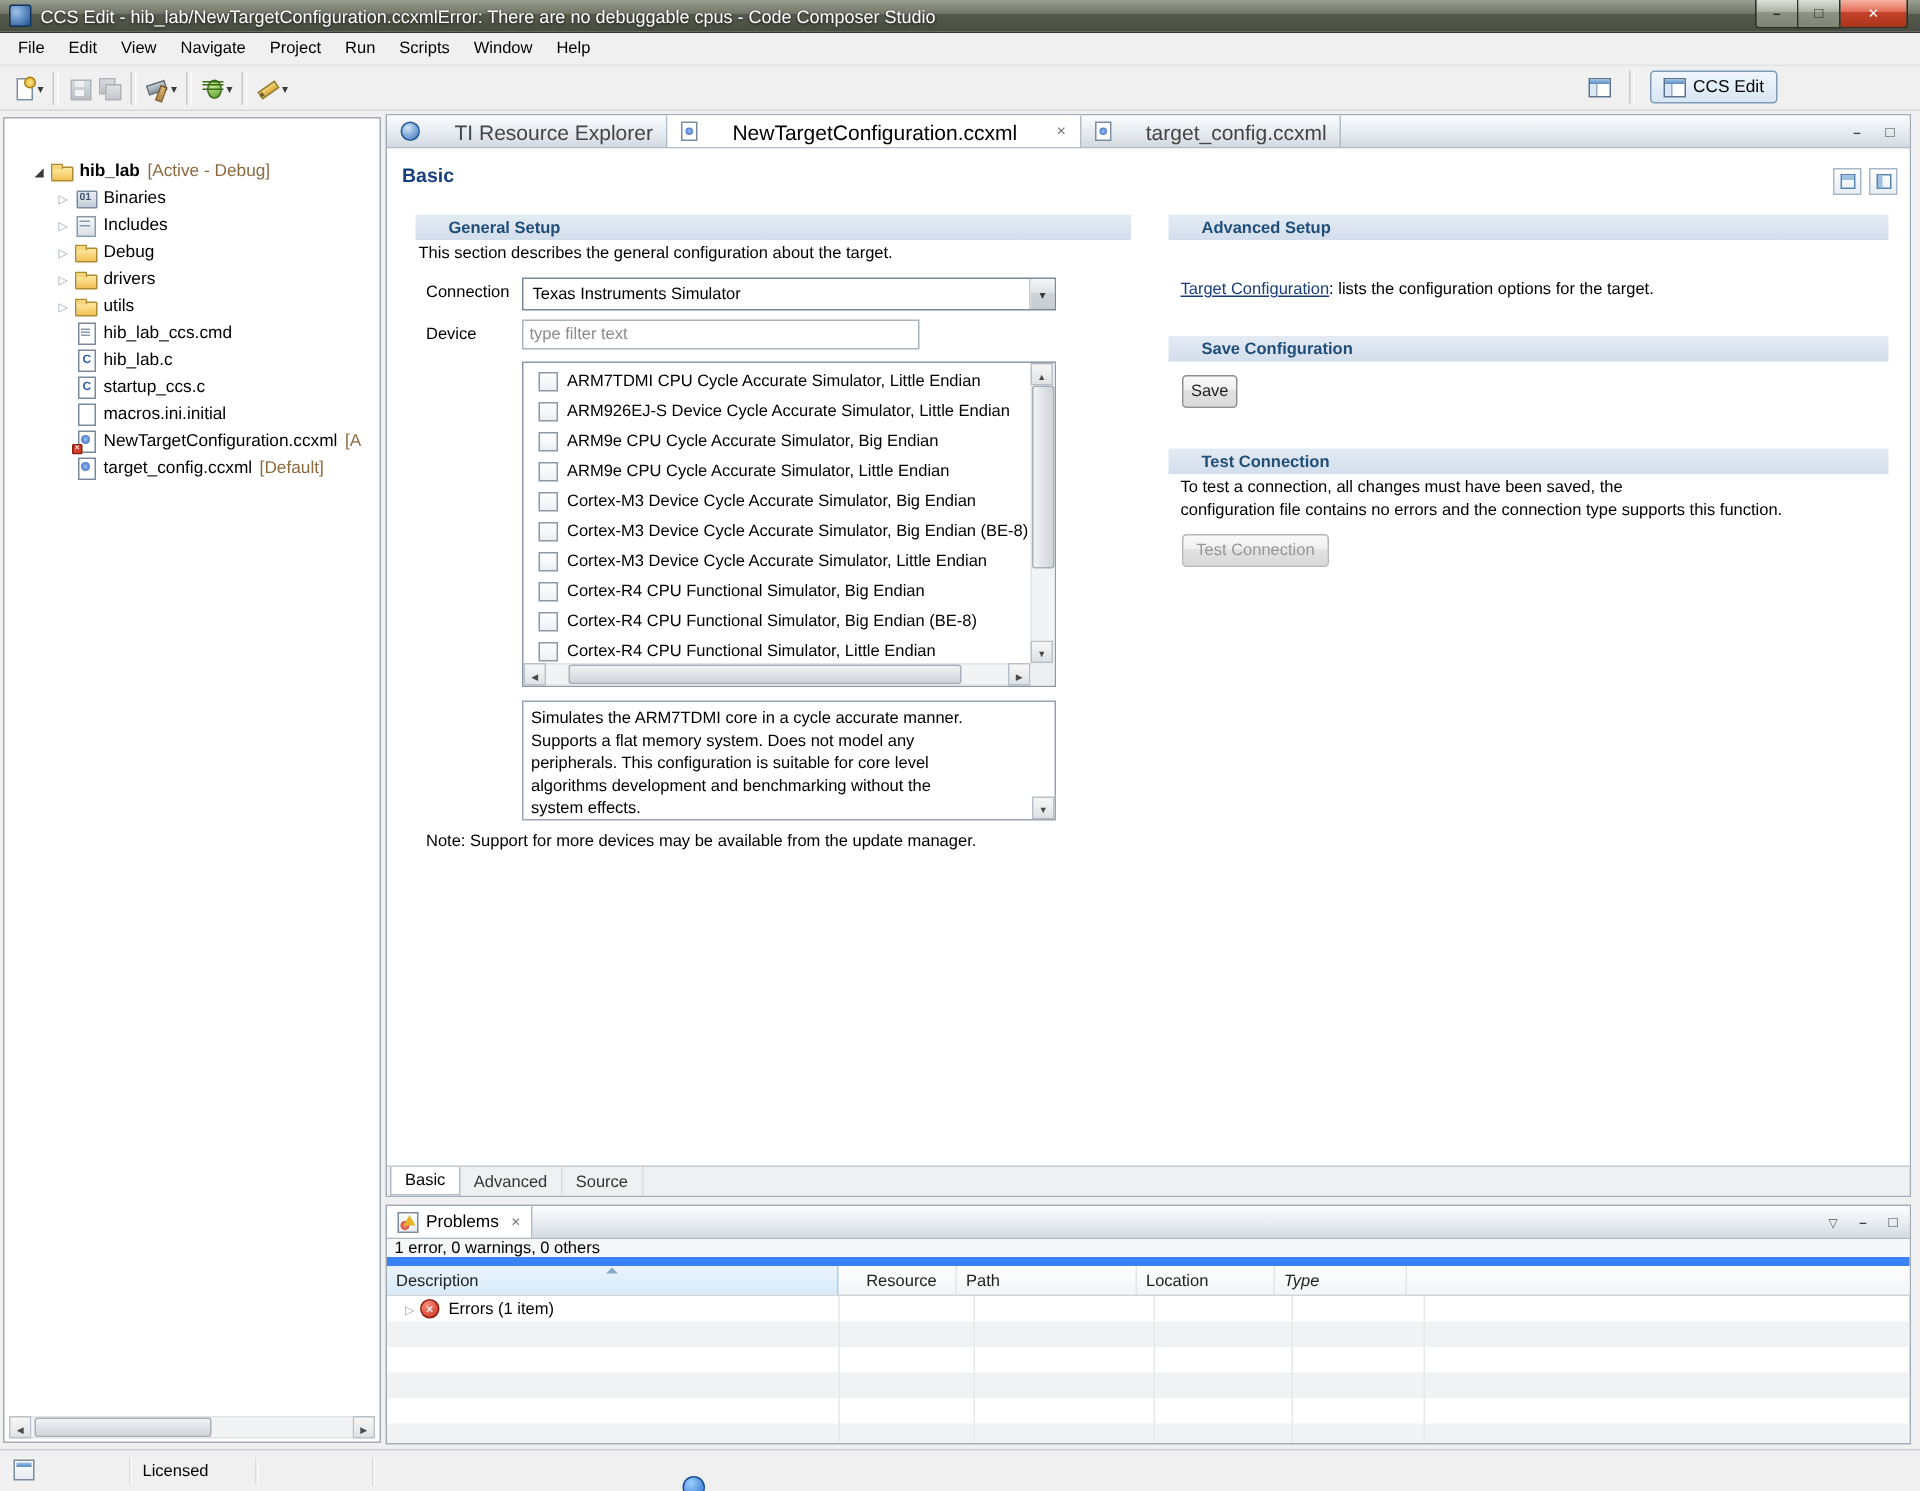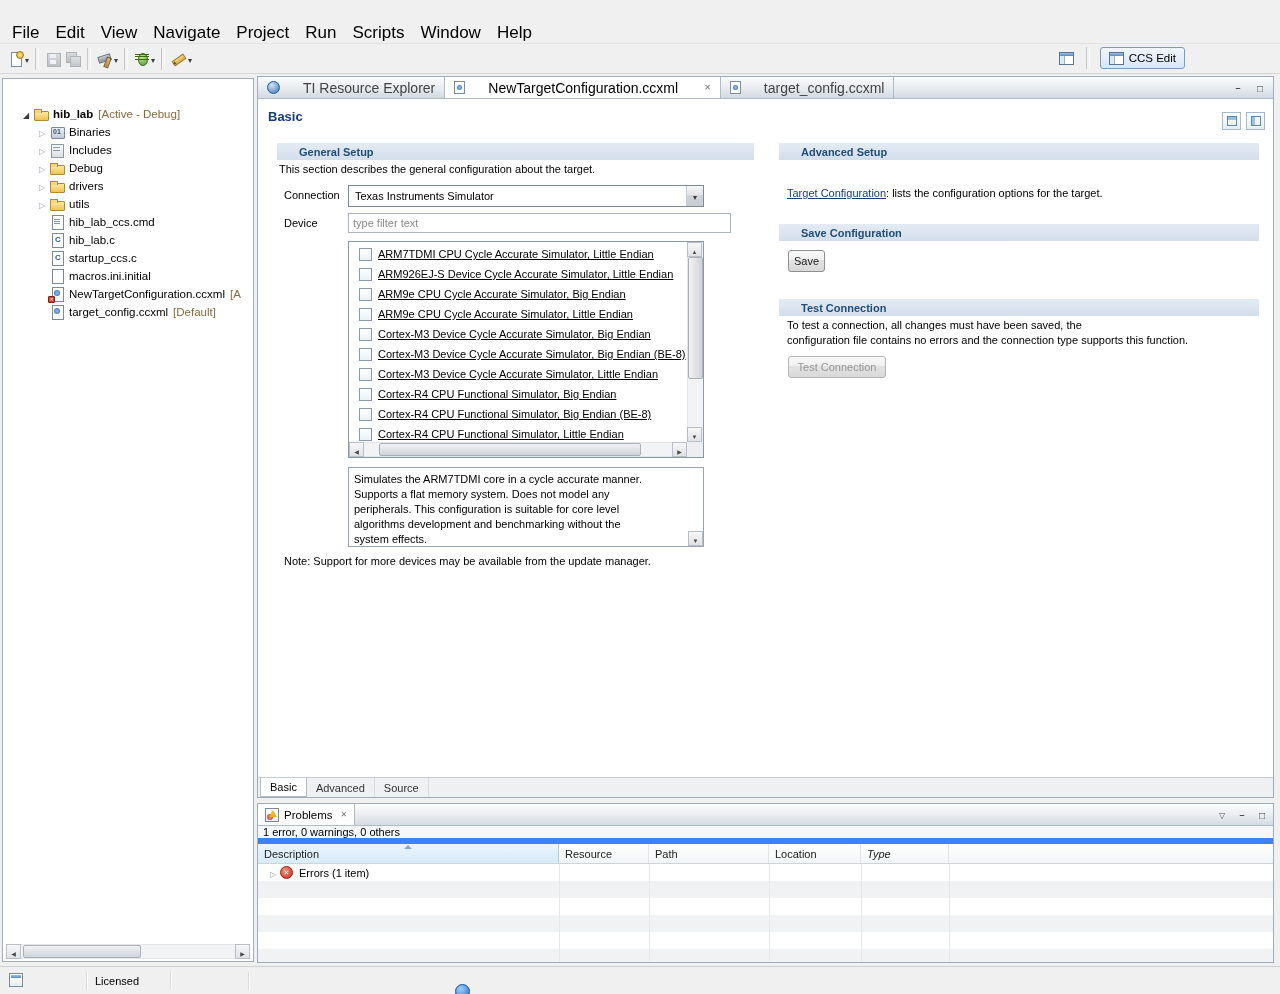--- a/index.html
+++ b/index.html
@@ -15,21 +15,21 @@
 .wbtn{height:19px;display:flex;align-items:center;justify-content:center;border:1px solid #2e3129;border-top:none;font-size:9px;color:#24261f;background:linear-gradient(#dde1d9,#aab0a3 45%,#8d9385 46%,#7e8476);}
 .wbtn.min{width:29px;border-bottom-left-radius:3px;}
 .wbtn.max{width:28px;border-left:none;}
 .wbtn.close{width:45px;border-left:none;border-bottom-right-radius:3px;color:#fff;background:linear-gradient(#f5b3a2,#e06b54 45%,#c4432c 46%,#a93419);}
 .gl-min::before{content:"\2013";font-weight:bold;}
 .gl-max::before{content:"\25A1";font-size:10px;}
 .gl-close::before{content:"\2715";}
 
 
 #menubar{position:absolute;left:0;top:22px;width:100%;height:22px;background:#f0f0f0;display:flex;align-items:center;padding-left:4px;border-bottom:1px solid #e3e3e3;}
-.mitem{padding:0 8px;font-size:17px;line-height:21px;}
+.mitem{padding:0 8px;font-size:11px;line-height:21px;}
 #toolbar{position:absolute;left:0;top:44px;width:100%;height:30px;background:#f0f0f0;border-bottom:1px solid #d6d6d6;display:flex;align-items:center;padding-left:6px;}
 .tbtn{height:24px;min-width:20px;display:inline-flex;align-items:center;justify-content:center;padding:0 2px;gap:1px;}
 .gl-darr::before{content:"\25BE";font-size:8px;color:#3a3a3a;}
 .tsep{width:4px;height:22px;margin:0 4px;border-left:1px solid #c9c9c9;border-right:1px solid #fbfbfb;}
 .i16{width:16px;height:16px;position:relative;display:inline-block;}
 .i-new::before{content:"";position:absolute;left:3px;top:1px;width:9px;height:13px;background:#fff;border:1px solid #7d8da0;}
 .i-new::after{content:"";position:absolute;right:0;top:0;width:6px;height:6px;background:radial-gradient(#ffe98a,#d9a520);border-radius:50%;border:1px solid #a87c10;}
 .i-save::before{content:"";position:absolute;left:2px;top:2px;width:12px;height:12px;background:linear-gradient(#c9ced4,#99a1aa);border:1px solid #848b94;}
 .i-save::after{content:"";position:absolute;left:5px;top:3px;width:6px;height:4px;background:#edf0f3;box-shadow:0 6px 0 #f3f5f7;}
 .i-saveall::before{content:"";position:absolute;left:1px;top:1px;width:9px;height:9px;background:linear-gradient(#c9ced4,#99a1aa);border:1px solid #848b94;}
@@ -117,21 +117,21 @@
 .rows-ic{width:10px;height:10px;border:1px solid #5c86b4;box-shadow:inset 3px 0 0 #9cc0e0;}
 .band{position:absolute;height:17px;background:linear-gradient(#e4ebf4,#d3deec);display:flex;align-items:center;padding-left:22px;}
 .band span{font-weight:bold;color:#1f4e79;font-size:11px;}
 .ftext{position:absolute;font-size:11px;white-space:nowrap;}
 .combo{position:absolute;display:flex;align-items:center;border:1px solid #7a8a99;background:#fff;height:22px;}
 .combo .val{flex:1;padding:0 6px;white-space:nowrap;overflow:hidden;}
 .combo .cbtn{width:17px;height:20px;border-left:1px solid #c5cdd5;background:linear-gradient(#f6f6f6,#dfe3e7 45%,#cfd5da 46%,#c6cdd3);display:flex;align-items:center;justify-content:center;}
 .filter{position:absolute;border:1px solid #a9b4be;height:20px;padding:0 4px;font-family:"Liberation Sans","DejaVu Sans",sans-serif;font-size:11px;color:#222;background:#fff;}
 .filter::placeholder{color:#8a8a8a;opacity:1;}
 .dlist{position:absolute;border:1px solid #8a99a8;background:#fff;}
-.dl-rows{position:absolute;left:0;top:0;right:16px;bottom:15px;overflow:hidden;padding-top:2px;text-decoration:underline;}
+.dl-rows{position:absolute;left:0;top:0;right:16px;bottom:15px;overflow:hidden;padding-top:2px;}
 .drow{height:20px;display:flex;align-items:center;gap:6px;padding-left:10px;white-space:nowrap;overflow:hidden;}
 .cb{width:13px;height:13px;flex:0 0 13px;border:1px solid #8a98a8;background:linear-gradient(#fefefe,#edf1f4);}
 .vsb{position:absolute;right:0;top:0;width:16px;bottom:15px;display:flex;flex-direction:column;background:#f2f3f4;}
 .strack-v{flex:1;position:relative;background:#f2f3f4;border-left:1px solid #e4e4e4;}
 .sthumb-v{position:absolute;left:0;right:0;background:linear-gradient(to right,#f1f2f3,#cfd4d9);border:1px solid #a9b0b8;border-radius:2px;}
 .hsb{position:absolute;left:0;bottom:0;right:16px;height:15px;display:flex;}
 .sbcorner{position:absolute;right:0;bottom:0;width:16px;height:15px;background:#eceeef;}
 .descbox{position:absolute;border:1px solid #98a4b0;background:#fff;}
 .desctext{position:absolute;left:5px;top:4px;width:292px;line-height:15px;font-size:11px;white-space:normal;}
 .desc-down{position:absolute;right:0;bottom:0;}
@@ -161,20 +161,35 @@
 .sgroove{position:absolute;top:5px;height:18px;width:2px;border-left:1px solid #dcdcdc;border-right:1px solid #fbfbfb;}
 .i-view{width:14px;height:14px;border:1px solid #7a8a9a;background:linear-gradient(#fdfdfd,#e8edf2);position:relative;display:inline-block;}
 .i-view::before{content:"";position:absolute;left:1px;top:1px;right:1px;height:3px;background:linear-gradient(#9cc0e8,#5a8cc0);}
 #status-orb{position:absolute;left:455px;top:984px;width:15px;height:15px;border-radius:50%;background:radial-gradient(circle at 35% 30%,#9cd0ff,#2a6cc8);border:1px solid #1a4c98;}
 </style>
 </head>
 <body>
 
 <div id="win">
 
+  <div id="titlebar">
+    <span class="appicon"></span>
+    <span id="title-text">CCS Edit - hib_lab/NewTargetConfiguration.ccxmlError: There are no debuggable cpus - Code Composer Studio</span>
+    <div id="winbtns">
+      <div class="wbtn min">
+          <span class="gl-min"></span>
+        </div>
+      <div class="wbtn max">
+          <span class="gl-max"></span>
+        </div>
+      <div class="wbtn close">
+          <span class="gl-close"></span>
+        </div>
+    </div>
+  </div>
 
   <div id="menubar">
     <span class="mitem">File</span>
     <span class="mitem">Edit</span>
     <span class="mitem">View</span>
     <span class="mitem">Navigate</span>
     <span class="mitem">Project</span>
     <span class="mitem">Run</span>
     <span class="mitem">Scripts</span>
     <span class="mitem">Window</span>
@@ -344,21 +359,21 @@
 
       <div class="ftext" style="left:26px;top:90px;">Connection</div>
       <div class="combo" style="left:90px;top:86px;width:356px;">
         <span class="val">Texas Instruments Simulator</span>
         <span class="cbtn">
             <span class="gl-darr"></span>
           </span>
       </div>
 
       <div class="ftext" style="left:26px;top:118px;">Device</div>
-      <input class="filter" style="left: 90px; top: 114px; width: 383px;" placeholder="type filter text">
+      <input class="filter" style="left: 90px; top: 114px; width: 265px;" placeholder="type filter text">
 
       <div class="dlist" style="left:90px;top:142px;width:356px;height:217px;">
         <div class="dl-rows">
           <div class="drow">
               <span class="cb"></span>
               <span>ARM7TDMI CPU Cycle Accurate Simulator, Little Endian</span>
             </div>
           <div class="drow">
               <span class="cb"></span>
               <span>ARM926EJ-S Device Cycle Accurate Simulator, Little Endian</span>
@@ -475,21 +490,21 @@
             <span class="gl-maxsm"></span>
           </div>
       </div>
     </div>
     <div id="prob-summary">1 error, 0 warnings, 0 others</div>
     <div id="prob-header">
       <div class="hcell sorted" style="width:301px;">
           <span class="sortmark"></span>
           <span>Description</span>
         </div>
-      <div class="hcell" style="width:90px;">
+      <div class="hcell" style="width:79px;justify-content:center;">
           <span>Resource</span>
         </div>
       <div class="hcell" style="width:120px;">
           <span>Path</span>
         </div>
       <div class="hcell" style="width:92px;">
           <span>Location</span>
         </div>
       <div class="hcell" style="width:88px;font-style:italic;">
           <span>Type</span>

